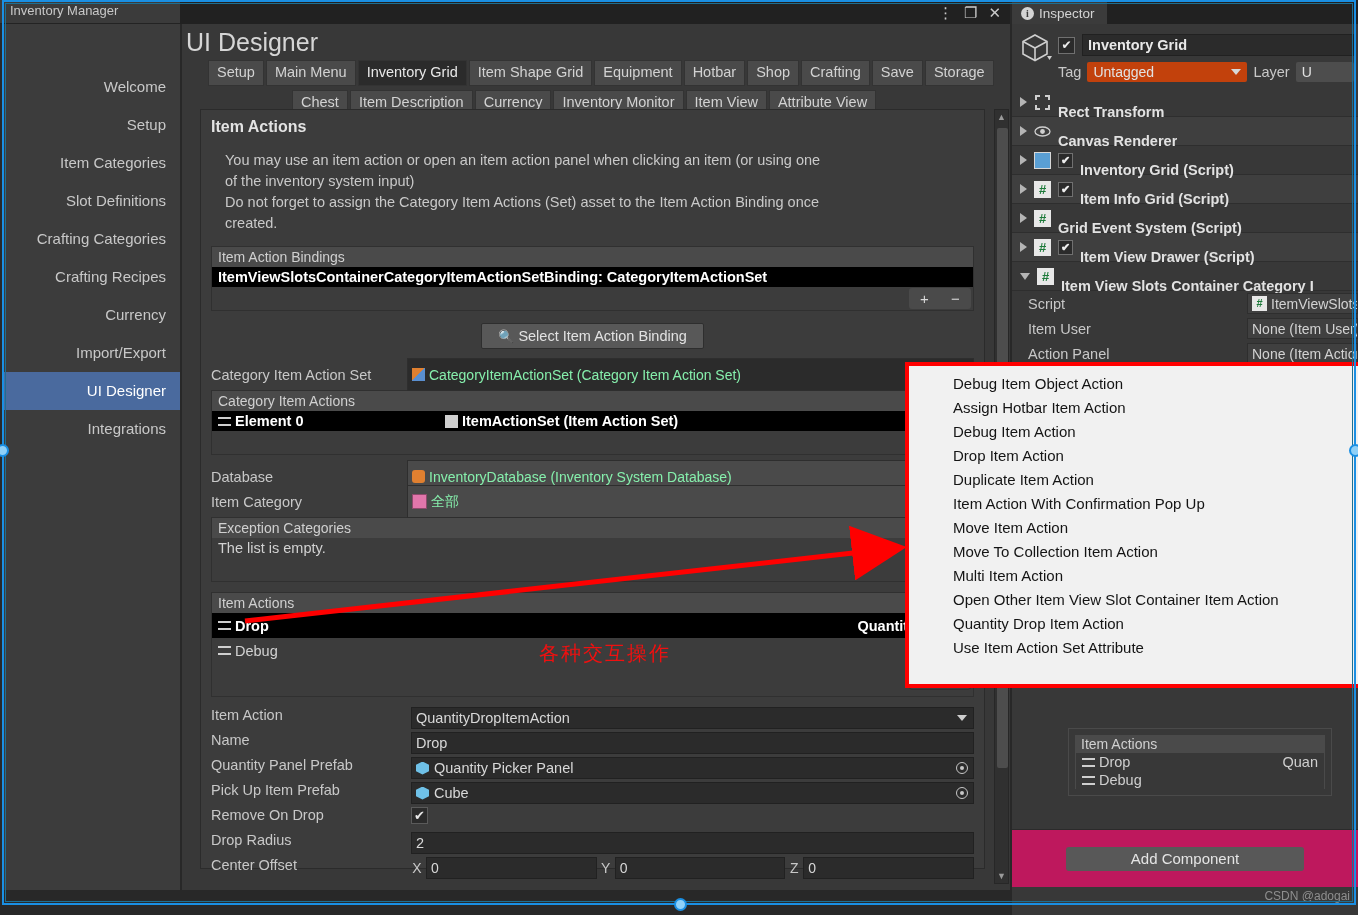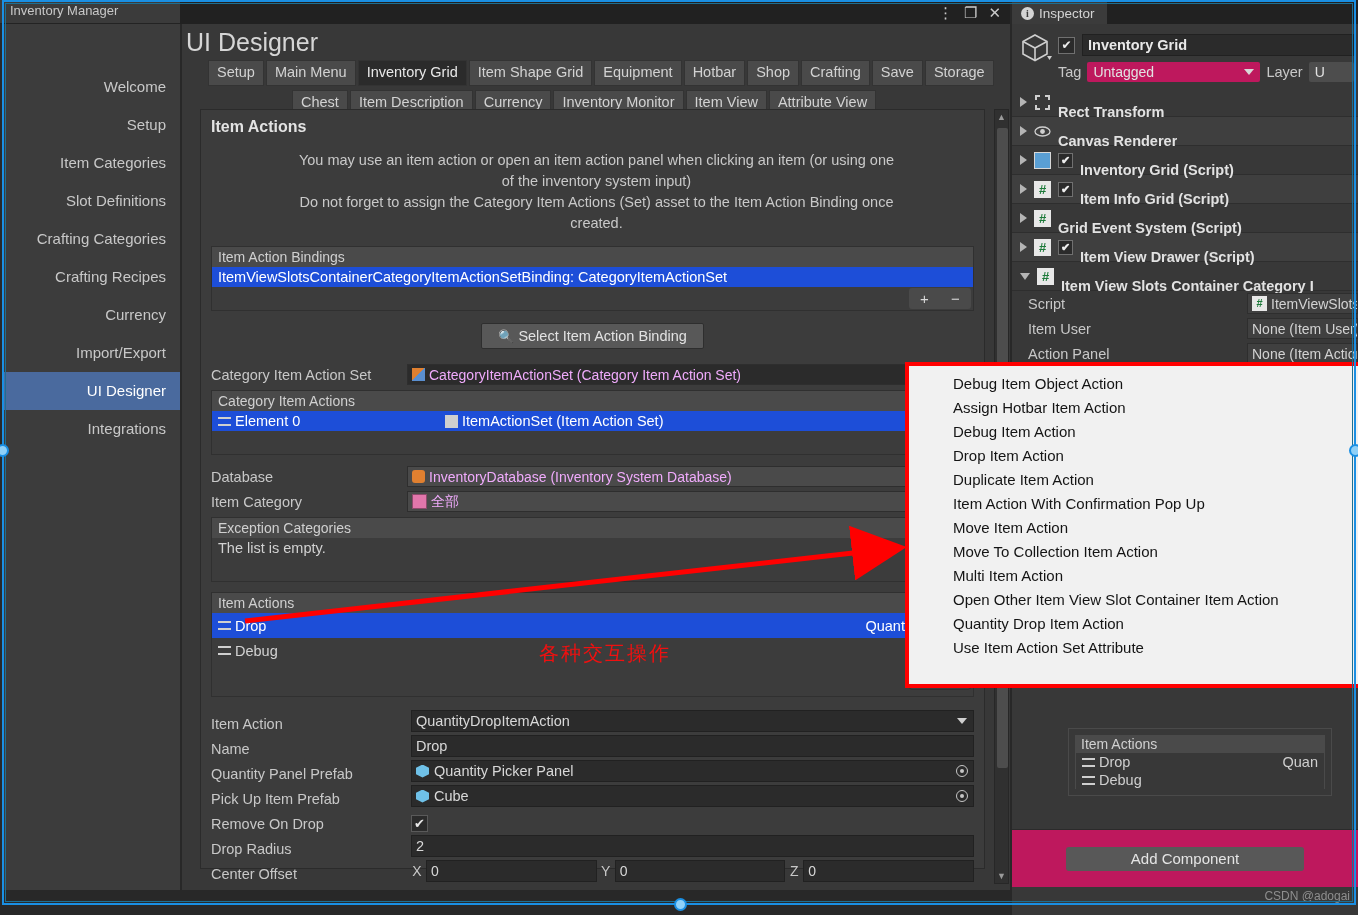--- a/index.html
+++ b/index.html
@@ -76,32 +76,32 @@
 
   .panel-box {
     position: absolute; left: 18px; top: 85px; width: 785px; height: 760px;
     background: #3c3c3c; border: 1px solid #2b2b2b;
     padding: 8px 10px;
   }
   .panel-h {
     color: #e3e3e3; font-size: 16px; font-weight: bold; margin-bottom: 14px;
   }
   .helptext { color: #c9c9c9; font-size: 14.5px; line-height: 1.38; }
-  .helptext p { margin-bottom: 1px; text-align: center; }
+  .helptext p { margin-bottom: 1px; }
 
   .list-header {
     background: #4a4a4a; color: #d0d0d0; font-size: 14px;
     padding: 2px 6px; border: 1px solid #303030; border-bottom: none;
   }
   .list-row {
     font-size: 14.5px; padding: 2px 6px; color: #d2d2d2;
     border-left: 1px solid #303030; border-right: 1px solid #303030;
     white-space: nowrap; overflow: hidden;
   }
-  .list-row.sel { background: #1d4ed8; color: #fff; }
+  .list-row.sel { background: #000000; color: #fff; font-weight: bold; }
   .list-foot {
     height: 24px; background: #3c3c3c; border: 1px solid #303030; border-top: none;
     position: relative;
   }
   .plusminus {
     position: absolute; right: 2px; top: 1px; width: 62px; height: 21px;
     background: #4a4a4a; border-radius: 3px; display: flex;
     align-items: center; justify-content: space-around;
     color: #d9d9d9; font-size: 15px;
   }
@@ -111,36 +111,36 @@
   .sel-binding-btn {
     display: inline-block; background: #585858; color: #e2e2e2;
     font-size: 14.5px; padding: 4px 16px; border: 1px solid #2e2e2e;
     border-radius: 2px; cursor: default;
   }
 
   .field-row { display: flex; align-items: center; height: 23px; margin-top: 2px; }
   .field-label { color: #c8c8c8; font-size: 14.5px; width: 196px; flex: none; }
   .field-val {
     flex: 1; background: #4a4a4a; border: 1px solid #2e2e2e;
-    color: #f0abfc; font-size: 14px; padding: 1px 4px; height: 21px;
+    color: #86efac; font-size: 14px; padding: 1px 4px; height: 33px;
     display: flex; align-items: center; gap: 4px; overflow: hidden; white-space: nowrap;
   }
   .field-val.dark { background: #2b2b2b; }
 
   .ico { width: 13px; height: 13px; flex: none; display: inline-block; }
   .ico-set { background: linear-gradient(135deg,#e08030 50%, #5a8fd0 50%); }
   .ico-db  { background: #e08030; border-radius: 3px; }
   .ico-cube{ background: #6fc1e8; clip-path: polygon(50% 0,100% 25%,100% 75%,50% 100%,0 75%,0 25%); }
   .ico-list{ background: #cfcfcf; }
   .ico-pink{ width: 15px; height: 15px; background: #e276ab; border: 1px solid #8e4a6c; }
 
   .eq { display:inline-block; width:13px; height:9px; flex:none;
         border-top:2px solid #cfcfcf; border-bottom:2px solid #cfcfcf; margin-right:4px;}
 
-  .prop-row { display: flex; align-items: flex-end; height: 25px; }
+  .prop-row { display: flex; align-items: flex-start; height: 25px; }
   .prop-label { color: #c8c8c8; font-size: 14.5px; width: 200px; flex: none; }
   .prop-input {
     flex: 1; background: #2b2b2b; border: 1px solid #212121; color: #d8d8d8;
     font-size: 14.5px; height: 22px; padding: 0 4px; display: flex;
     align-items: center; gap: 5px; position: relative;
   }
   .dropdown-arrow {
     position: absolute; right: 6px; top: 50%; transform: translateY(-50%);
     width: 0; height: 0; border-left: 5px solid transparent;
     border-right: 5px solid transparent; border-top: 6px solid #cfcfcf;
@@ -199,21 +199,21 @@
     color: #eee; font-size: 12px; text-align: center; line-height: 15px;
   }
   .insp-name {
     flex: 1; background: #2b2b2b; border: 1px solid #212121; color: #e9e9e9;
     font-size: 14.5px; font-weight: bold; height: 22px; padding: 0 5px;
     display: flex; align-items: center;
   }
   .tag-row { display: flex; align-items: center; gap: 6px; margin-top: 6px; }
   .tag-lbl { color: #c8c8c8; font-size: 14.5px; }
   .tag-dd {
-    width: 173px; background: #be185d; border-radius: 2px; height: 20px;
+    width: 160px; background: #c2410c; border-radius: 2px; height: 20px;
     color: #e2e2e2; font-size: 14px; padding: 0 6px; display: flex;
     align-items: center; position: relative;
   }
   .tag-dd .dropdown-arrow { border-top-color: #d8d8d8; }
   .layer-dd {
     flex: 1; background: #4d4d4d; border-radius: 2px; height: 20px;
     color: #e2e2e2; font-size: 14px; padding: 0 6px; display: flex;
     align-items: center; overflow: hidden; white-space: nowrap;
   }
 

